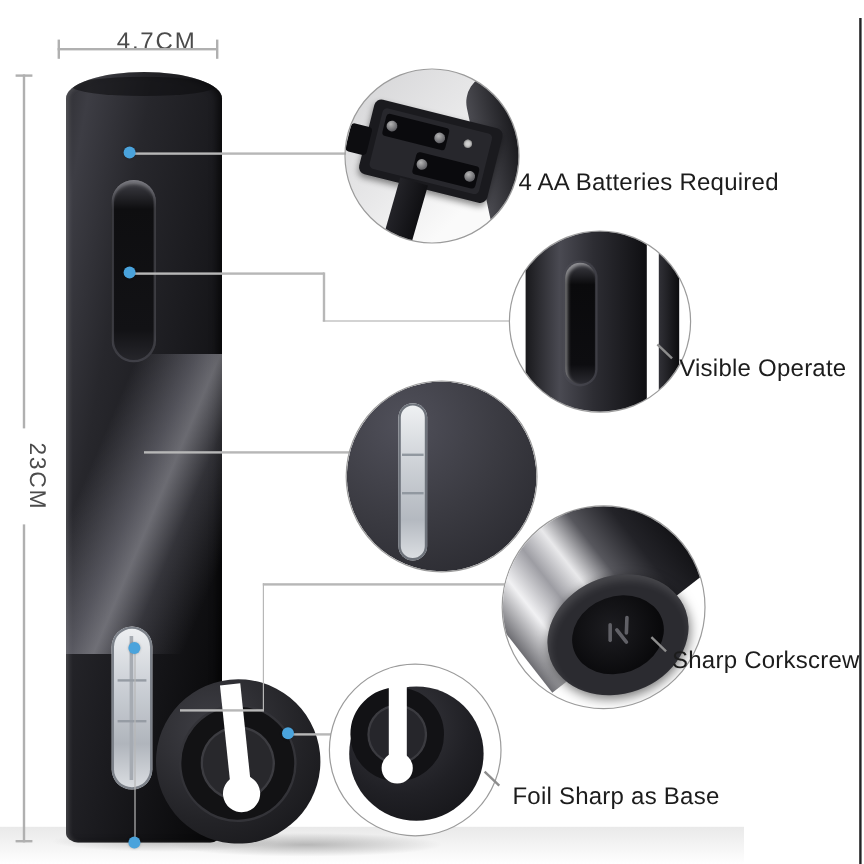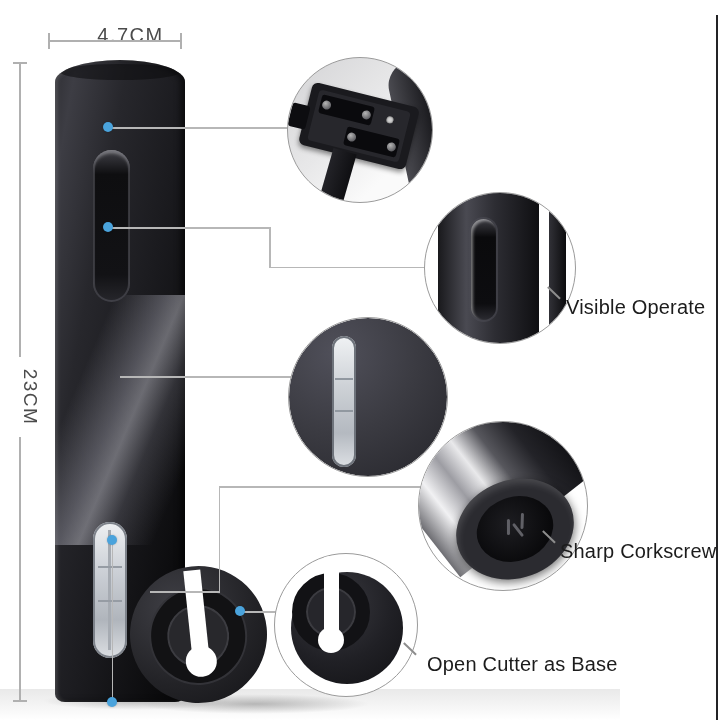--- a/index.html
+++ b/index.html
@@ -257,18 +257,19 @@
   <div class="diag" style="left:548px; top:286px;"></div>
   <div class="diag" style="left:543px; top:530px;"></div>
   <div class="diag" style="left:404px; top:642px;"></div>
 
   <div class="dot" style="left:103px; top:122px;"></div>
   <div class="dot" style="left:103px; top:222px;"></div>
   <div class="dot" style="left:107px; top:535px;"></div>
   <div class="dot" style="left:107px; top:697px;"></div>
   <div class="dot" style="left:235px; top:606px;"></div>
 
+  <div class="label" id="label-battery">4 AA Batteries Required</div>
   <div class="label" id="label-button">Visible Operate</div>
   <div class="label" id="label-corkscrew">Sharp Corkscrew</div>
-  <div class="label" id="label-foil">Open Cutter as Base</div>
+  <div class="label" id="label-foil">Foil Sharp as Base</div>
 
   <div class="edge-line"></div>
 </div>
 
 </body></html>

